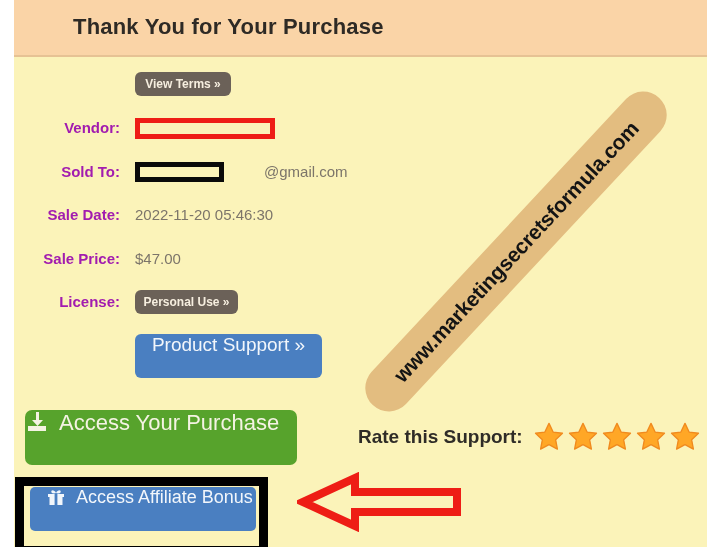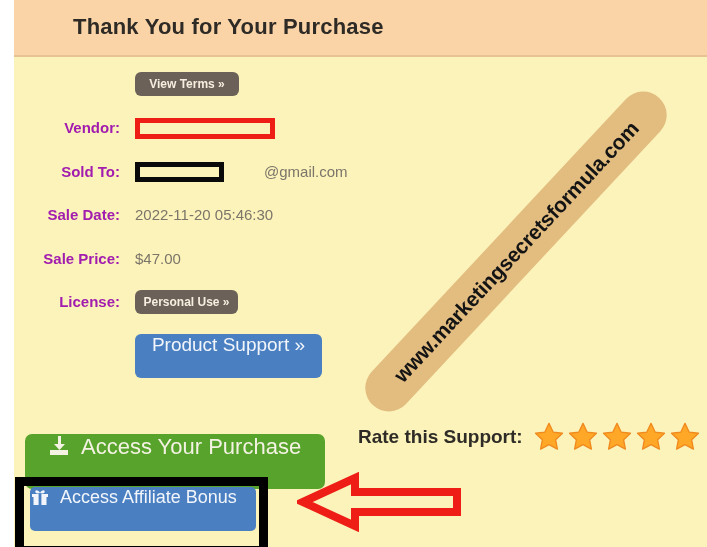--- a/index.html
+++ b/index.html
@@ -95,21 +95,21 @@
     display: flex;
     align-items: center;
     justify-content: center;
     white-space: nowrap;
     box-sizing: border-box;
     z-index: 6;
   }
   #view-terms-btn {
     left: 121px;
     top: 72px;
-    width: 104px;
+    width: 96px;
     height: 24px;
   }
   #license-btn {
     left: 121px;
     top: 290px;
     width: 103px;
     height: 24px;
   }
 
   
@@ -186,38 +186,38 @@
     width: 187px;
     height: 44px;
     background: #4a7fc1;
     border-radius: 6px;
     color: #f2f6fb;
     font-size: 19px;
     justify-content: center;
   }
   #access-purchase-btn {
     left: 11px;
-    top: 434px;
-    width: 300px;
+    top: 410px;
+    width: 272px;
     height: 55px;
     background: #57a32c;
     border-radius: 7px;
     color: #f4f3e3;
     font-size: 22px;
-    padding-left: 22px;
   }
   #access-bonus-btn {
     left: 16px;
     top: 487px;
     width: 226px;
     height: 44px;
     background: #4a7fc1;
     border-radius: 5px;
     color: #f2f6fb;
     font-size: 18px;
+    padding-left: 16px;
   }
   .btn-icon {
     display: inline-block;
     margin-right: 10px;
     flex: 0 0 auto;
     line-height: 0;
   }
 
   
   .anno-rect {

